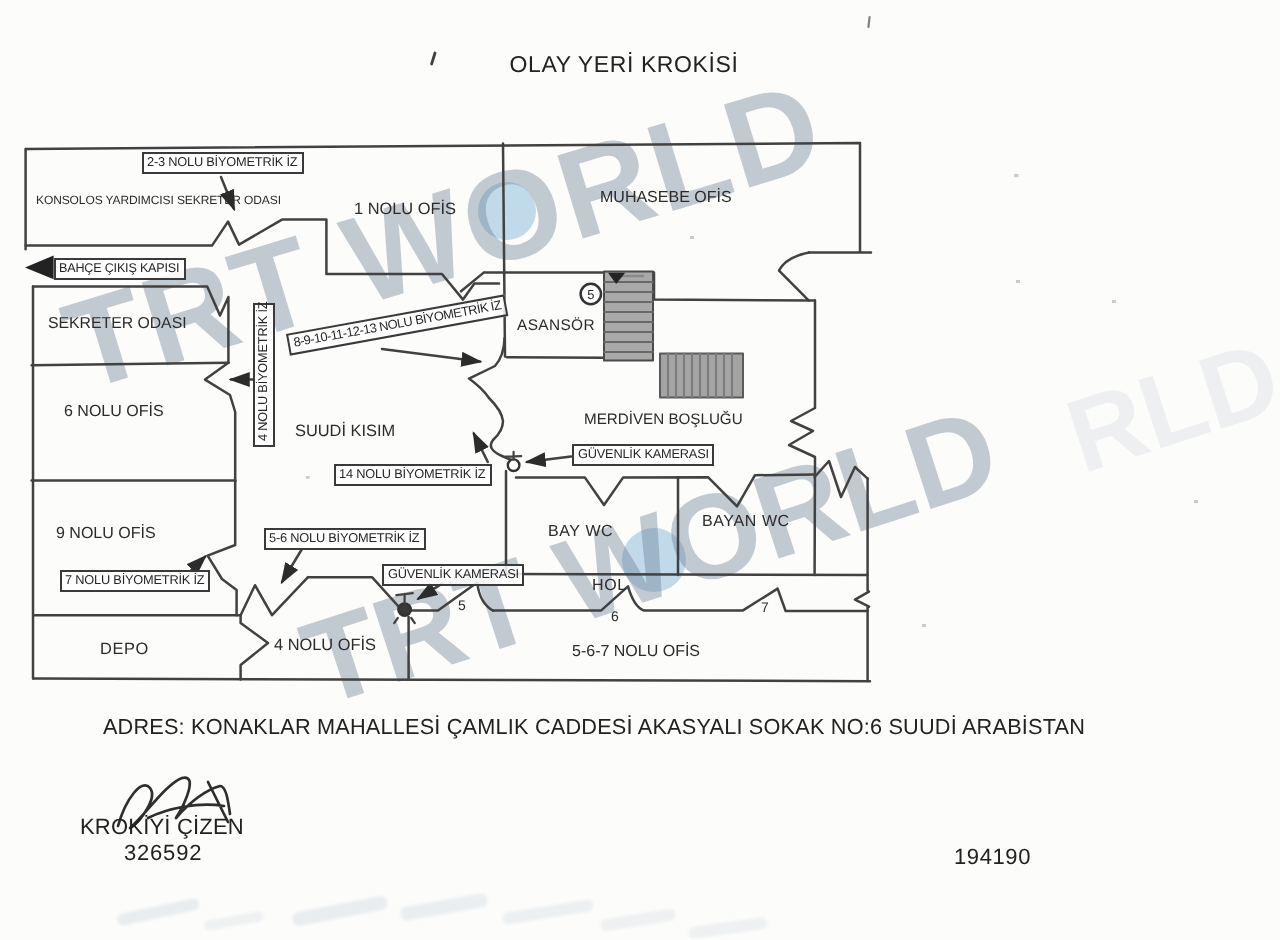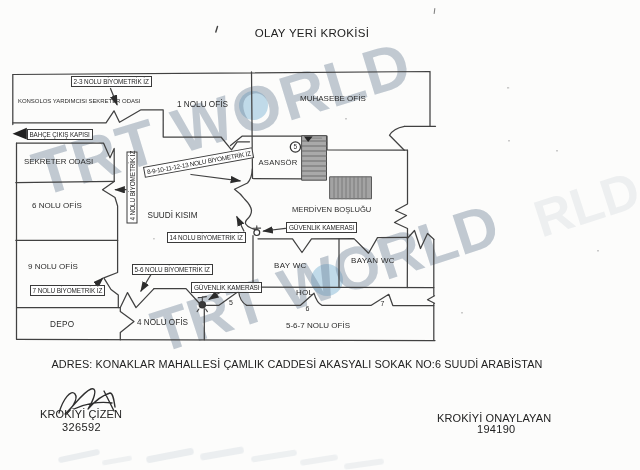--- a/index.html
+++ b/index.html
@@ -144,15 +144,14 @@
   <div class="txt" style="left:351px;top:256.5px;font-size:8px;letter-spacing:.3px">BAYAN WC</div>
   <div class="txt" style="left:296px;top:288.5px;font-size:8px;letter-spacing:.3px">HOL</div>
   <div class="txt" style="left:28px;top:263px;font-size:8px">9 NOLU OFİS</div>
   <div class="txt" style="left:50px;top:320.5px;font-size:8.2px;letter-spacing:.3px">DEPO</div>
   <div class="txt" style="left:137px;top:318.5px;font-size:8.2px">4 NOLU OFİS</div>
   <div class="txt" style="left:286px;top:322px;font-size:8px">5-6-7 NOLU OFİS</div>
 
   <div class="txt b" style="left:0;top:359px;width:594px;text-align:center;font-size:10.85px;letter-spacing:.1px;color:#222">ADRES: KONAKLAR MAHALLESİ ÇAMLIK CADDESİ AKASYALI SOKAK NO:6 SUUDİ ARABİSTAN</div>
   <div class="txt" style="left:40px;top:409px;font-size:11px;color:#222;letter-spacing:.1px">KROKİYİ ÇİZEN</div>
   <div class="txt" style="left:62px;top:422px;font-size:11px;color:#222;letter-spacing:.4px">326592</div>
-  <div class="txt" style="left:437px;top:412.5px;font-size:11px;color:#222;letter-spacing:.1px">KROKİYİ ONAYLAYAN</div>
   <div class="txt" style="left:477px;top:423.5px;font-size:11px;color:#222;letter-spacing:.3px">194190</div>
 </div>
 
 </body></html>

